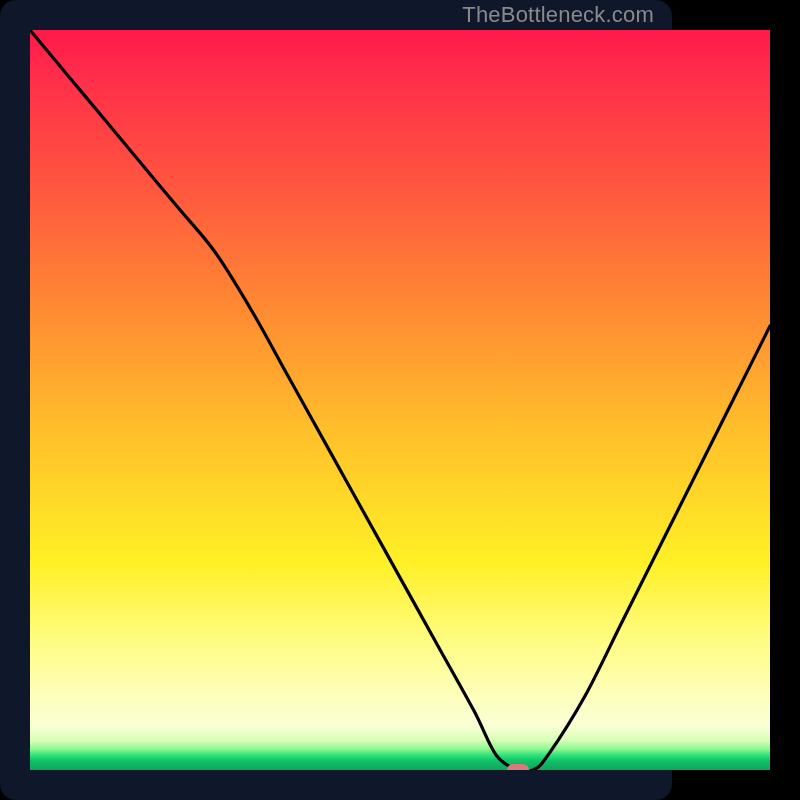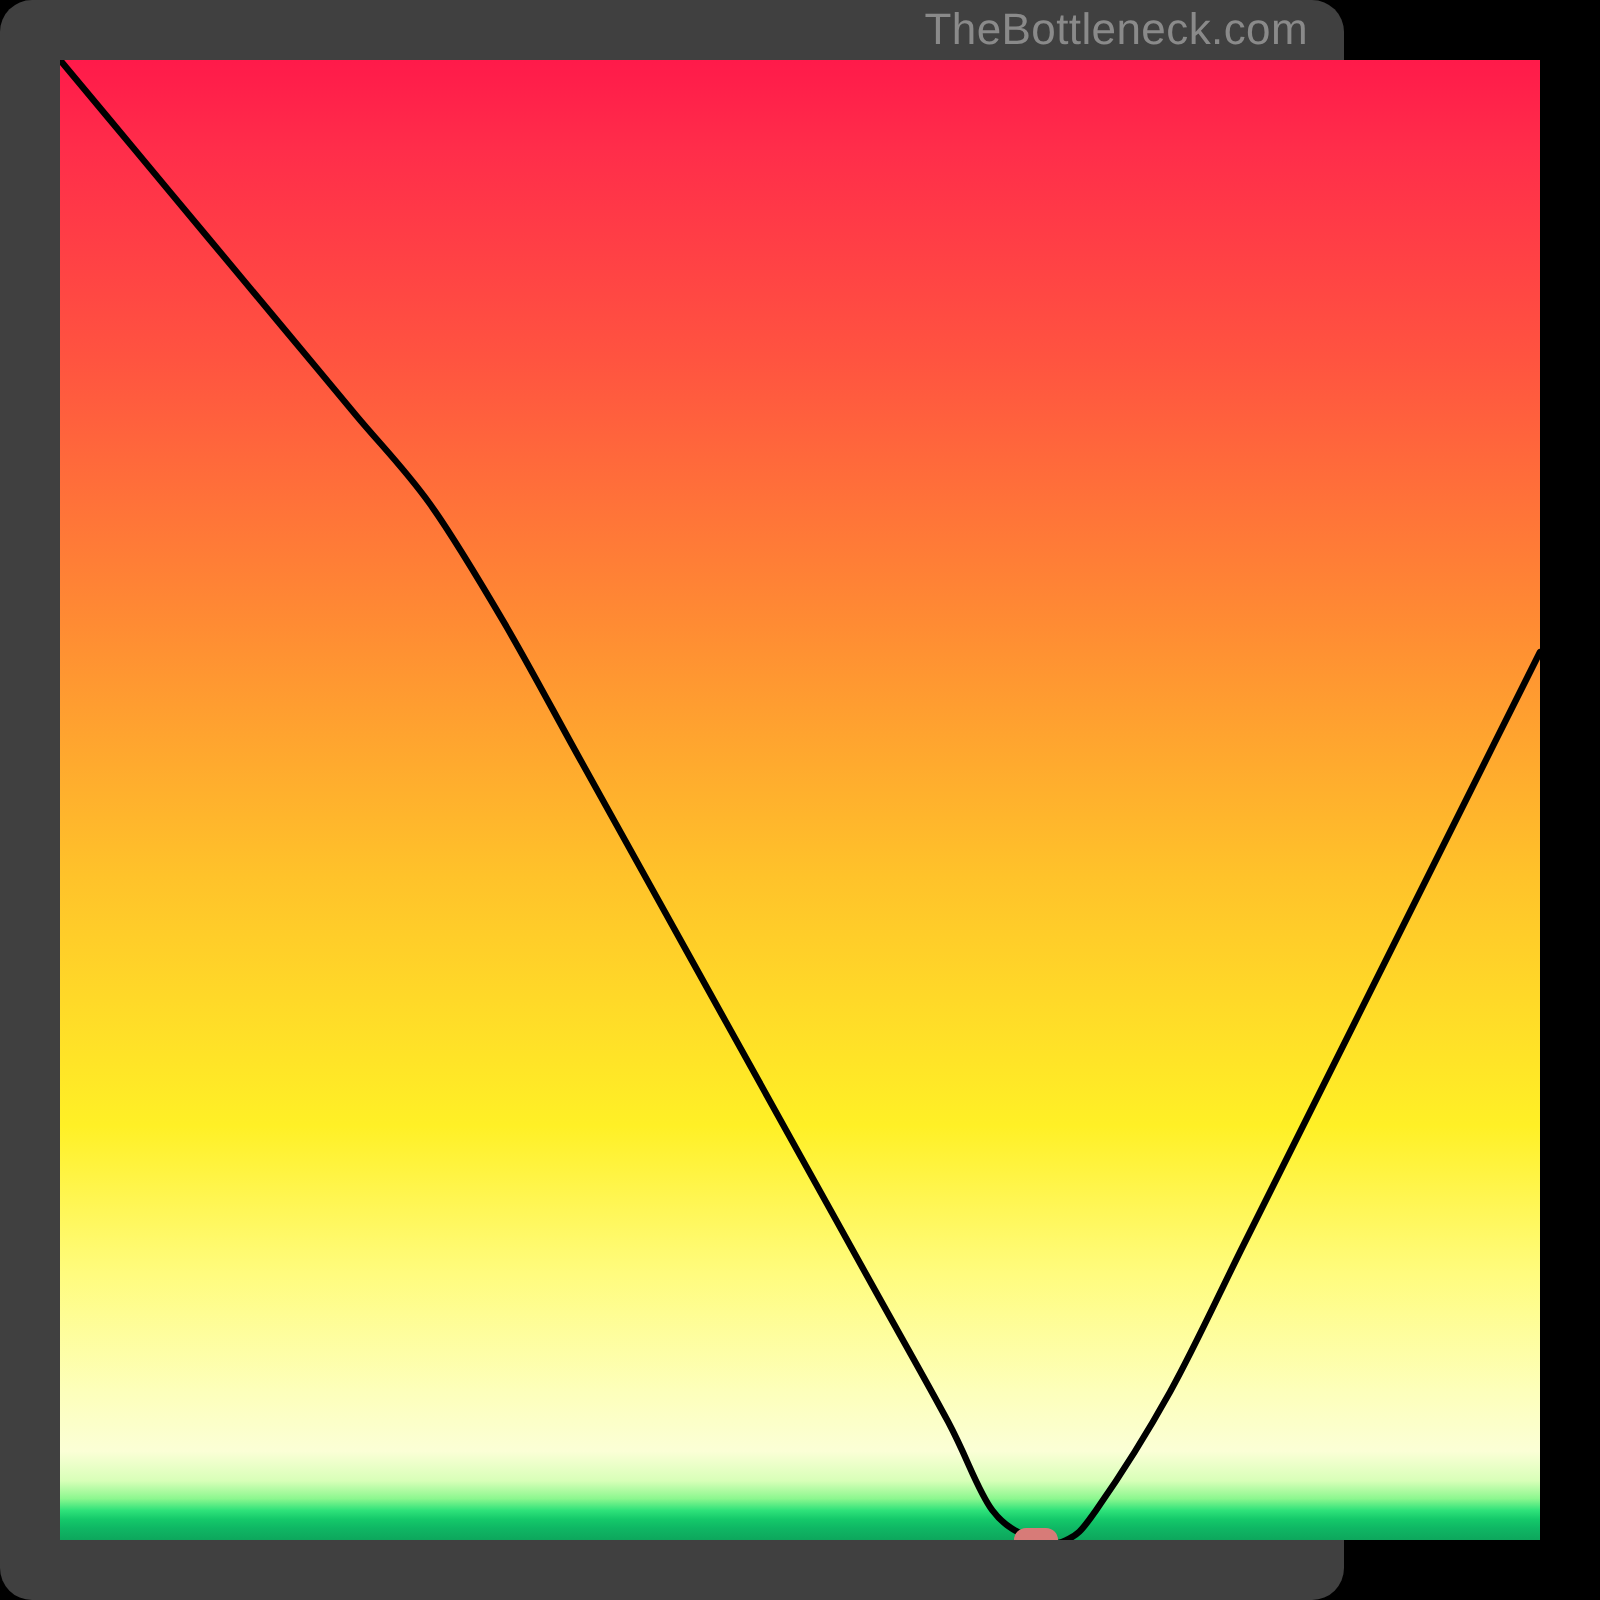--- a/index.html
+++ b/index.html
@@ -10,21 +10,21 @@
     background: #000;
     overflow: hidden;
     font-family: Arial, Helvetica, sans-serif;
   }
   .frame {
     position: absolute;
     left: 0;
     top: 0;
     width: 672px;
     height: 800px;
-    background: #404040;
+    background: #0f172a;
     border-radius: 16px;
   }
   .watermark {
     position: absolute;
     top: 2px;
     right: 18px;
     color: #8a8a8a;
     font-size: 22px;
     font-weight: 500;
     letter-spacing: 0.2px;

